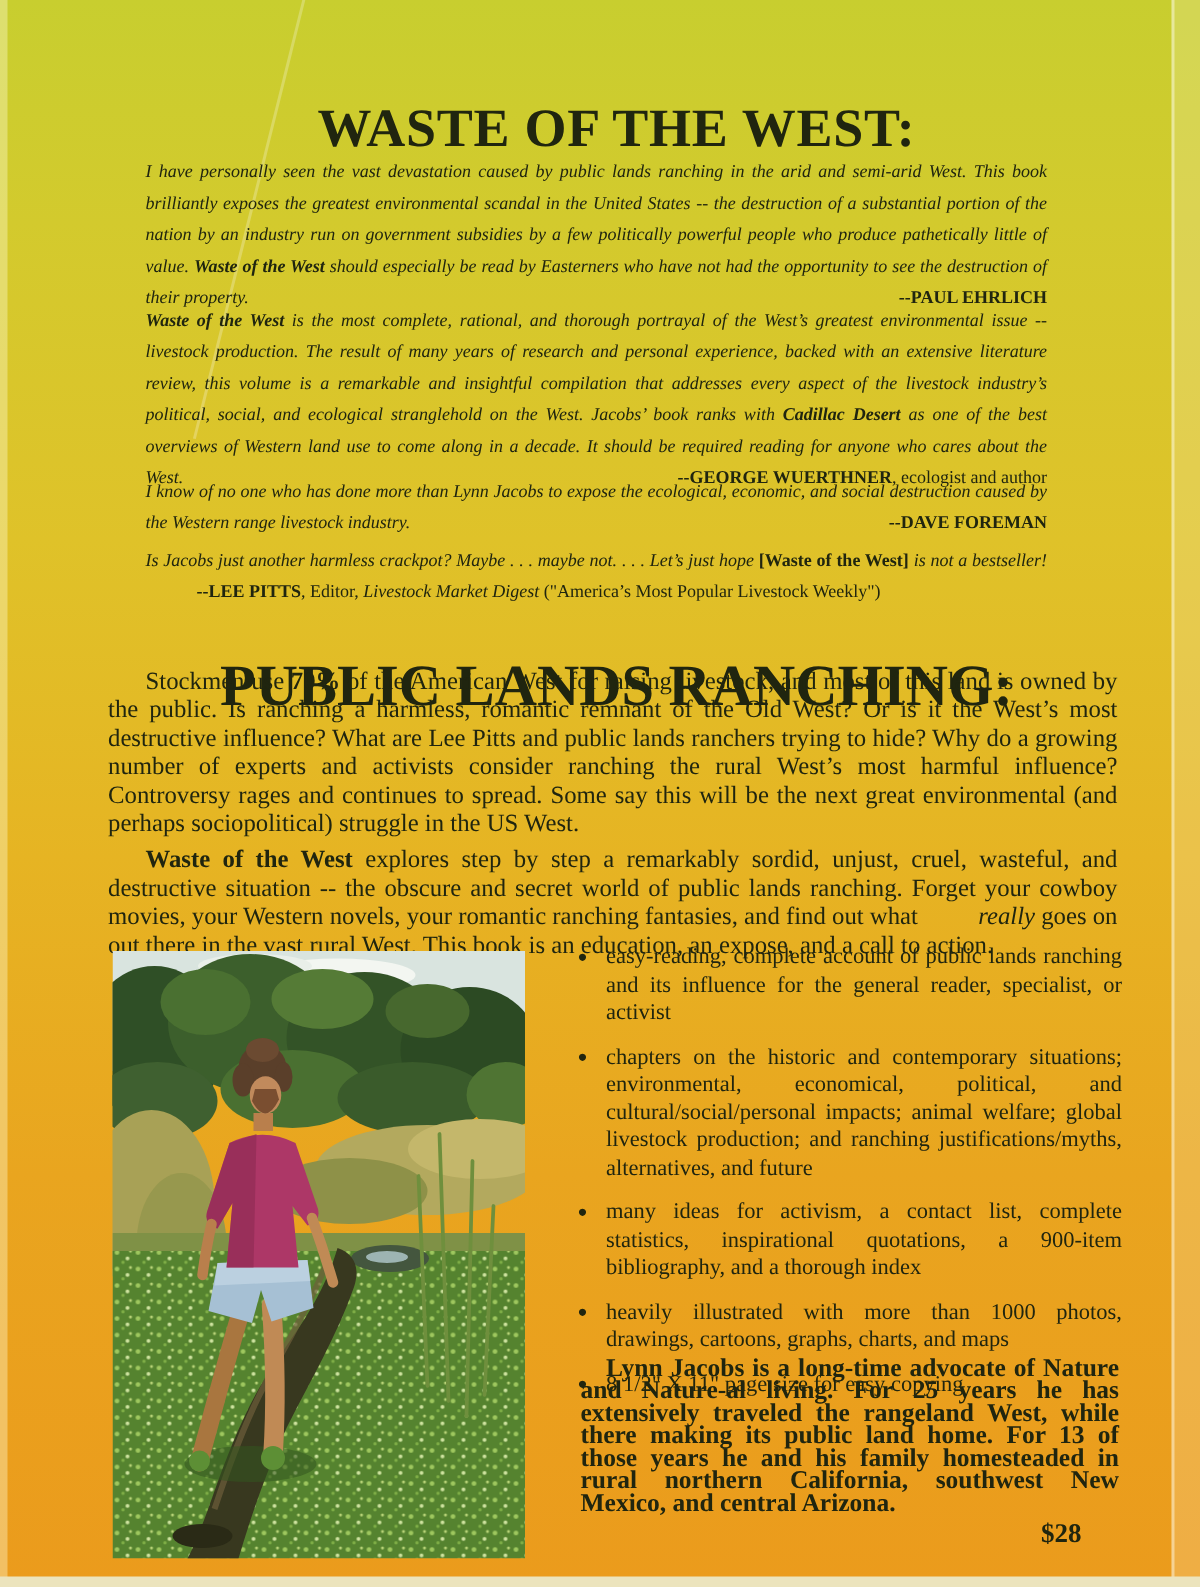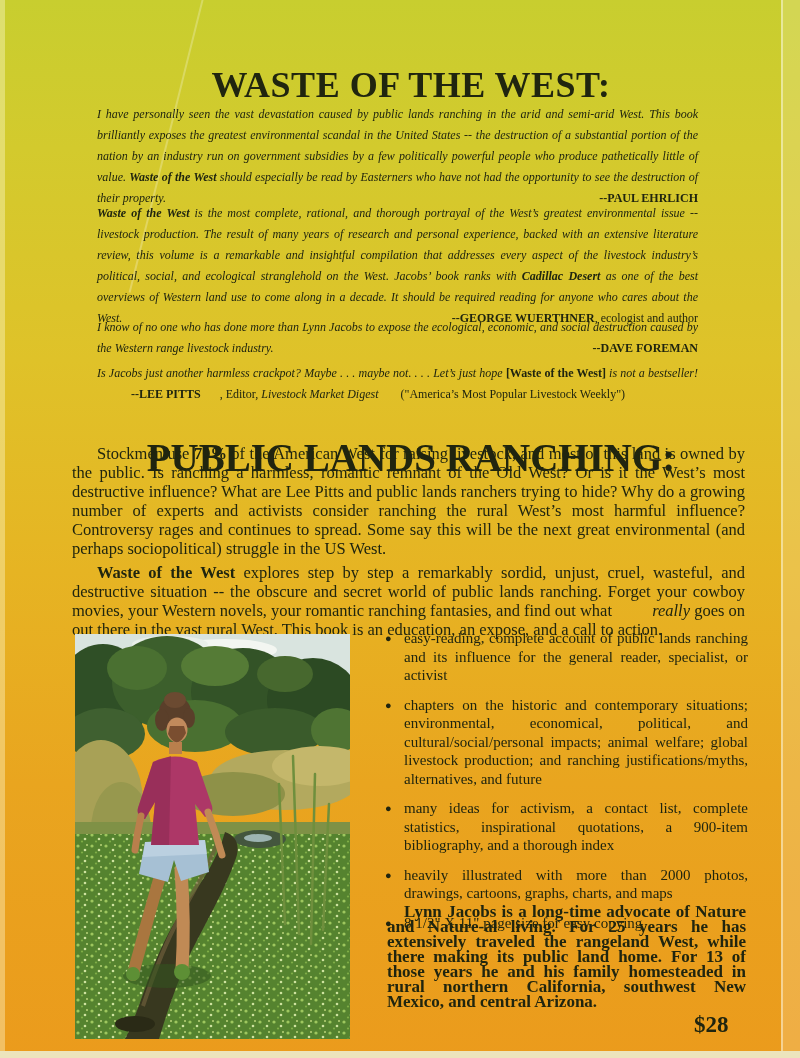--- a/index.html
+++ b/index.html
@@ -11,36 +11,36 @@
   .edge-left{position:absolute;left:0;top:0;width:5px;height:100%;background:rgba(255,252,215,.38);}
   .edge-right{position:absolute;right:0;top:0;width:17px;height:100%;background:rgba(255,252,228,.20);border-left:2px solid rgba(255,255,242,.45);}
   .edge-bottom{position:absolute;left:0;bottom:0;width:100%;height:7px;background:#ece4bd;}
   .crease{position:absolute;left:206px;top:-18px;width:2px;height:320px;background:rgba(255,255,255,.25);transform:rotate(14deg);transform-origin:top center;}
   .title{position:absolute;top:40px;left:16px;width:790px;text-align:center;font-size:36px;font-weight:bold;letter-spacing:.5px;}
   .quote{position:absolute;left:97px;width:601px;font-style:italic;font-size:12px;line-height:21px;text-align:justify;}
   .q1{top:92px}.q2{top:191px}.q3{top:305px}.q4{top:351px}
   .quote .bk{font-weight:bold;}
   .attr{float:right;font-style:normal;font-weight:bold;padding-left:14px;}
   .attr .role{font-weight:normal;}
-  .rom{font-style:normal;padding-left:19px;}
+  .rom{font-style:normal;}
   .rom-b{font-style:normal;font-weight:bold;}
   .sp{display:inline-block;width:34px;}
   .heading2{position:absolute;top:403px;left:16px;width:790px;text-align:center;font-size:39px;font-weight:bold;}
   .para{position:absolute;left:72px;width:673px;font-size:16.5px;line-height:19px;text-align:justify;text-indent:25px;}
   .p1{top:427px}.p2{top:546px}
   .para .stat,.para .lead-b{font-weight:bold;}
   .para .em{font-style:italic;margin-left:36px;}
   .photo{position:absolute;left:75px;top:634px;width:275px;height:405px;display:block;}
   .features{position:absolute;left:385px;top:629px;width:363px;}
   .feature{display:flex;gap:9px;font-size:15px;line-height:18.5px;text-align:justify;margin:0 0 11px 0;}
   .blt{flex:0 0 10px;font-size:11px;line-height:18.5px;color:#20250f;}
   .bio{position:absolute;left:387px;top:904px;width:359px;font-size:17px;line-height:15px;font-weight:bold;text-align:justify;}
   .bio p{margin:0;text-indent:17px;}
   .isbn{position:absolute;left:396px;top:1022px;font-size:17.5px;letter-spacing:.3px;margin-top:35px;}
-  .price{position:absolute;left:694px;top:1012px;font-size:23px;font-weight:bold;}
+  .price{position:absolute;left:694px;top:1012px;font-size:18px;font-weight:bold;}
 </style>
 </head>
 <body>
 
 <div class="cover">
 
   <div class="crease"></div>
 
   <h1 class="title">WASTE OF THE WEST:</h1>
 
@@ -138,21 +138,21 @@
     <li class="feature">
         <span class="blt">●</span>
         <span>chapters on the historic and contemporary situations; environmental, economical, political, and cultural/social/personal impacts; animal welfare; global livestock production; and ranching justifications/myths, alternatives, and future</span>
       </li>
     <li class="feature">
         <span class="blt">●</span>
         <span>many ideas for activism, a contact list, complete statistics, inspirational quotations, a 900-item bibliography, and a thorough index</span>
       </li>
     <li class="feature">
         <span class="blt">●</span>
-        <span>heavily illustrated with more than 2000 photos, drawings, cartoons, graphs, charts, and maps</span>
+        <span>heavily illustrated with more than 1000 photos, drawings, cartoons, graphs, charts, and maps</span>
       </li>
     <li class="feature">
         <span class="blt">●</span>
         <span>8 1/2" X 11" page size for easy copying</span>
       </li>
   </ul>
 
   <div class="bio">
     <p><span>Lynn Jacobs</span><span> is a long-time advocate of Nature and Nature-al living. For 25 years he has extensively traveled the rangeland West, while there making its public land home. For 13 of those years he and his family homesteaded in rural northern California, southwest New Mexico, and central Arizona.</span></p>
   </div>

